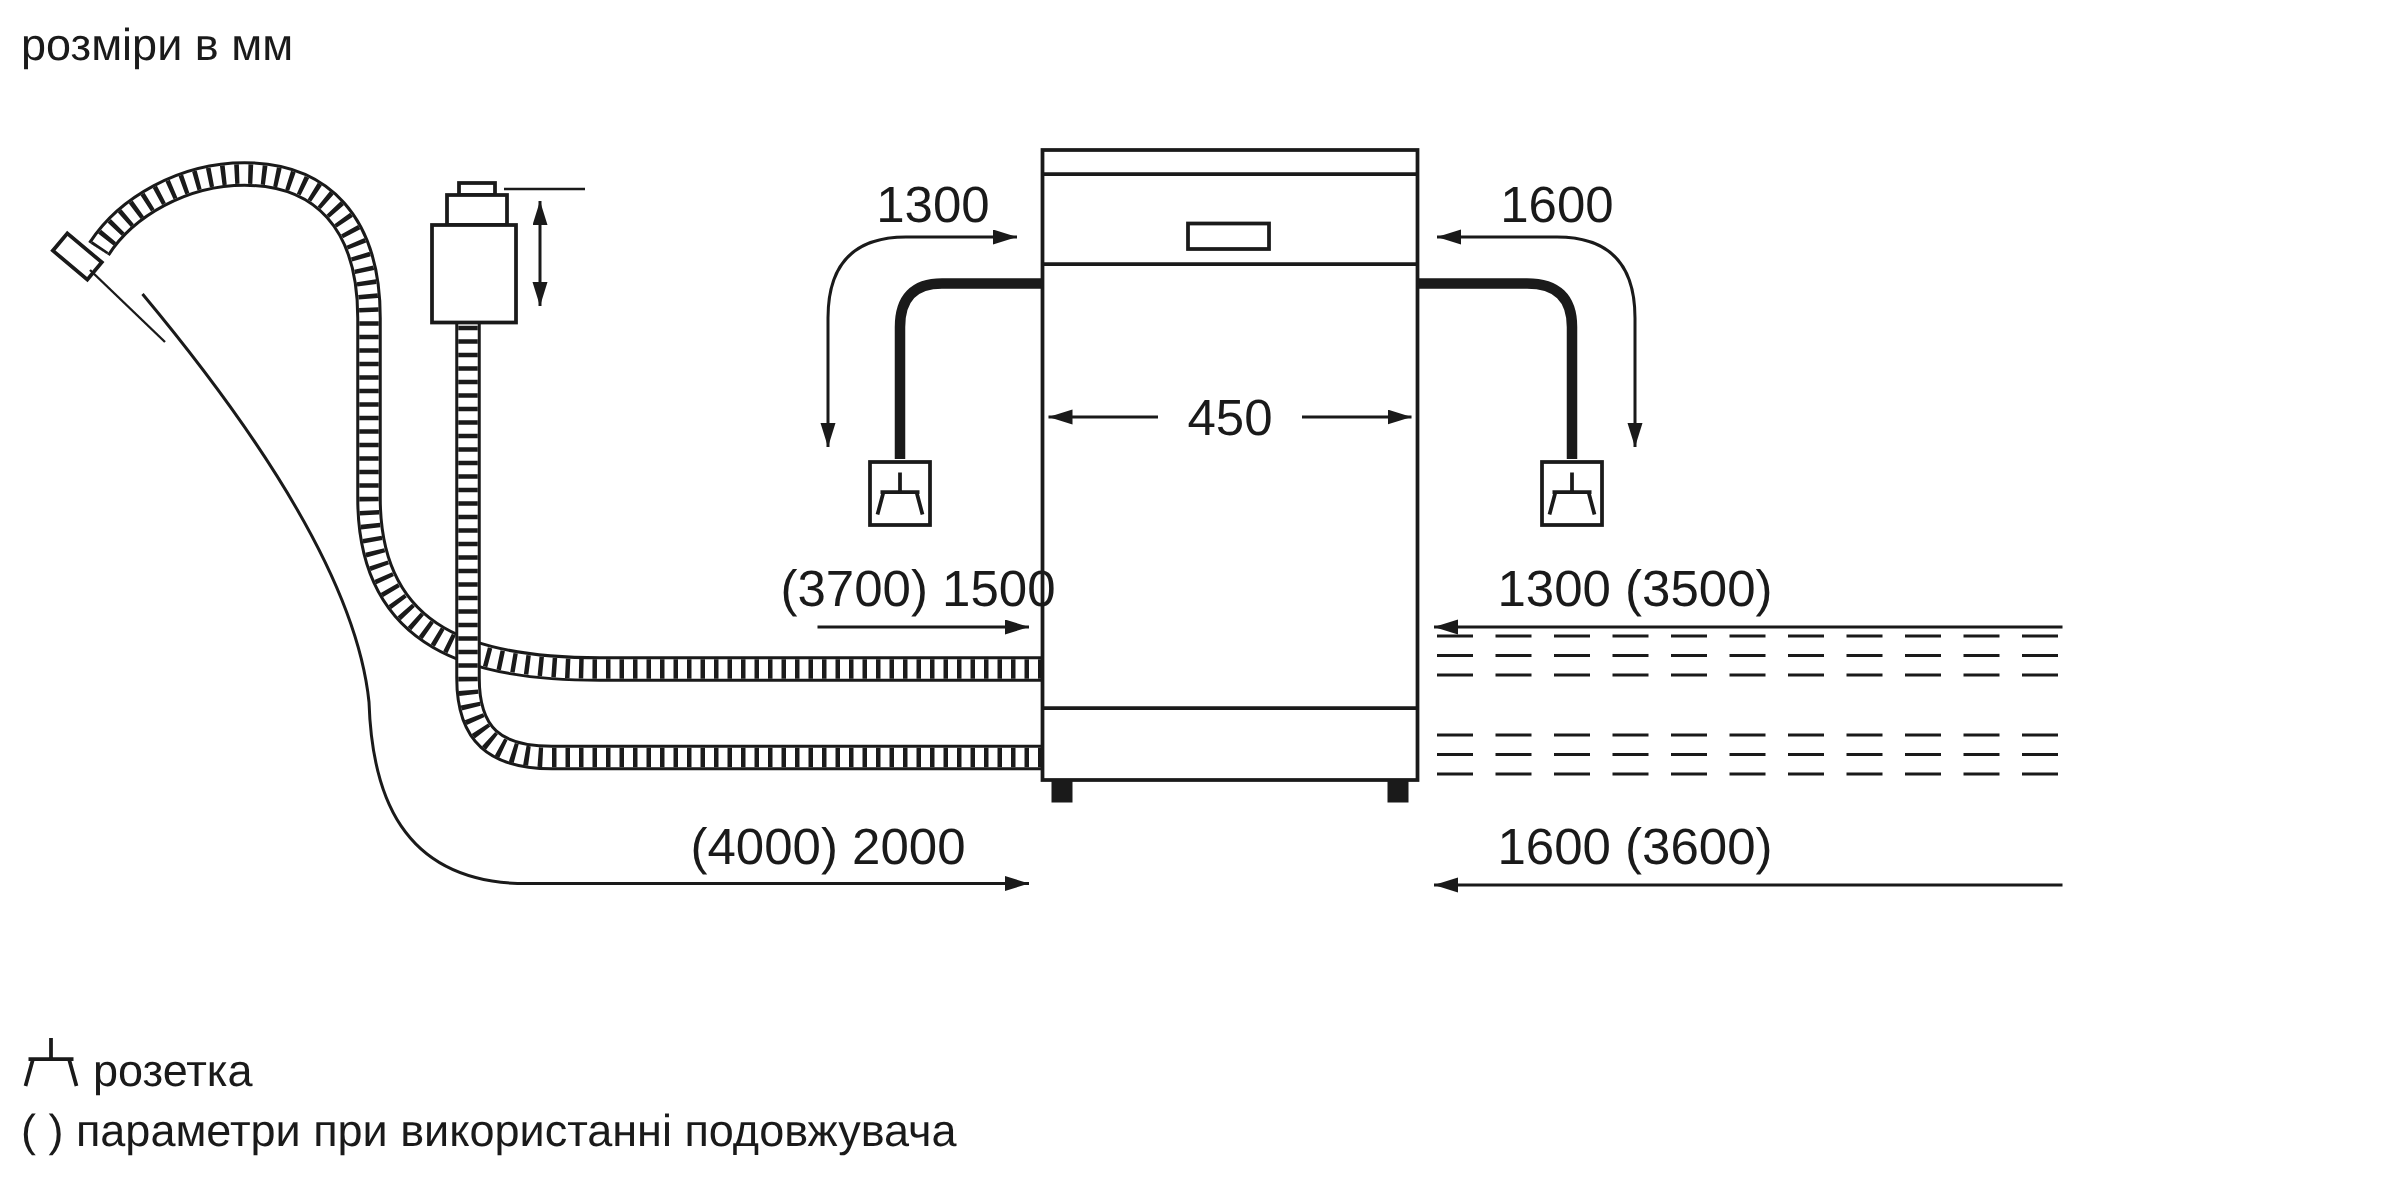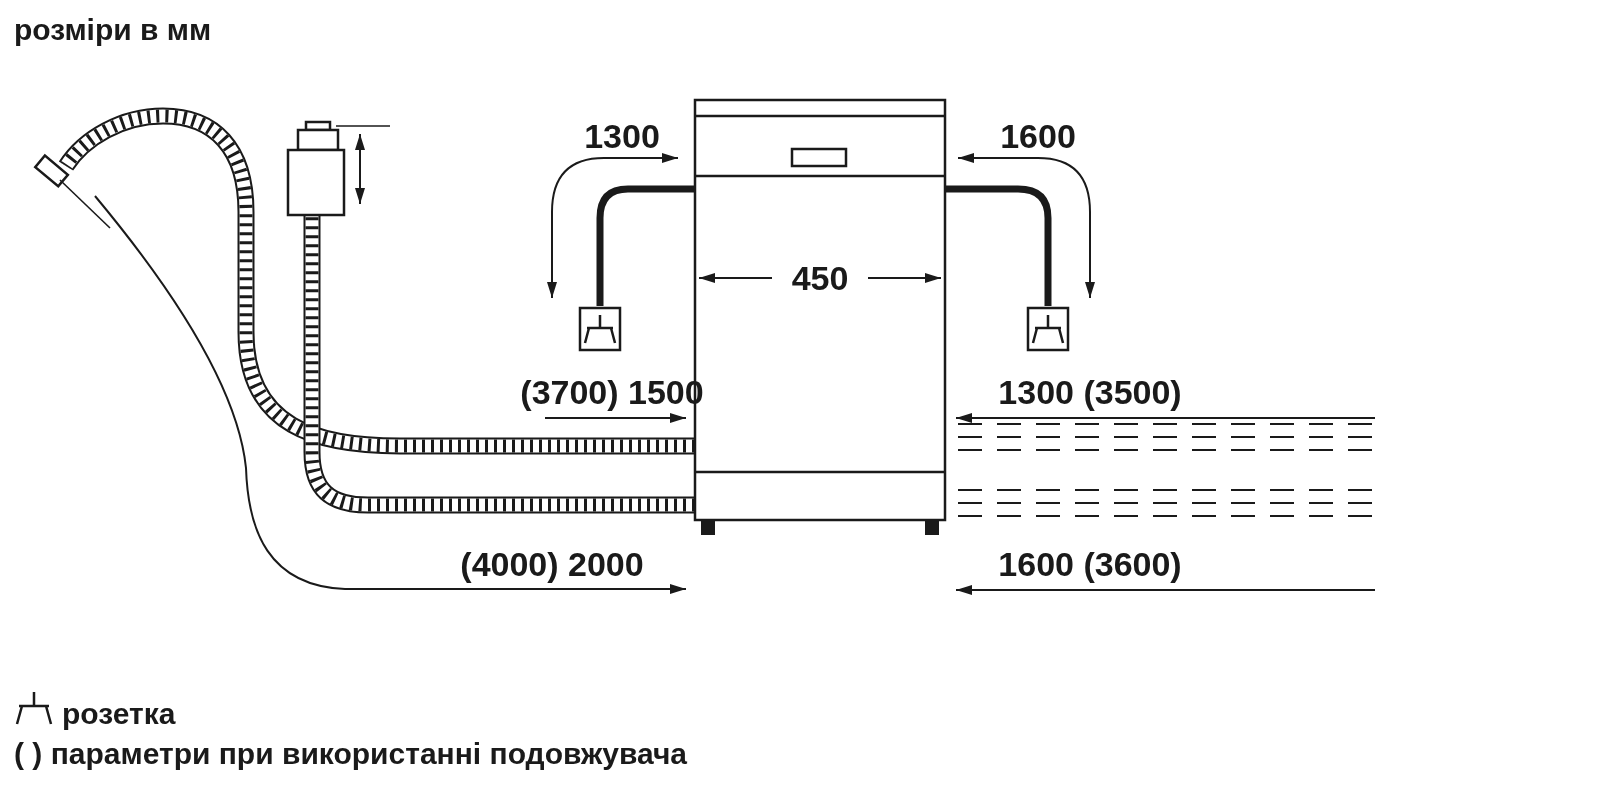--- a/index.html
+++ b/index.html
@@ -8,21 +8,20 @@
     background: #ffffff;
     width: 1600px;
     height: 800px;
     overflow: hidden;
     font-family: "Liberation Sans", sans-serif;
   }
   .diagram-wrap {
     position: relative;
     width: 1600px;
     height: 800px;
-    font-weight: bold;
   }
   svg { display: block; }
   text {
     fill: #1a1a1a;
     font-family: "Liberation Sans", sans-serif;
   }
   .dim-label { font-size: 34px; }
   .note-label { font-size: 30px; }
   .outline { fill: none; stroke: #1a1a1a; stroke-width: 2.5; }
   .thin    { fill: none; stroke: #1a1a1a; stroke-width: 1.6; }

